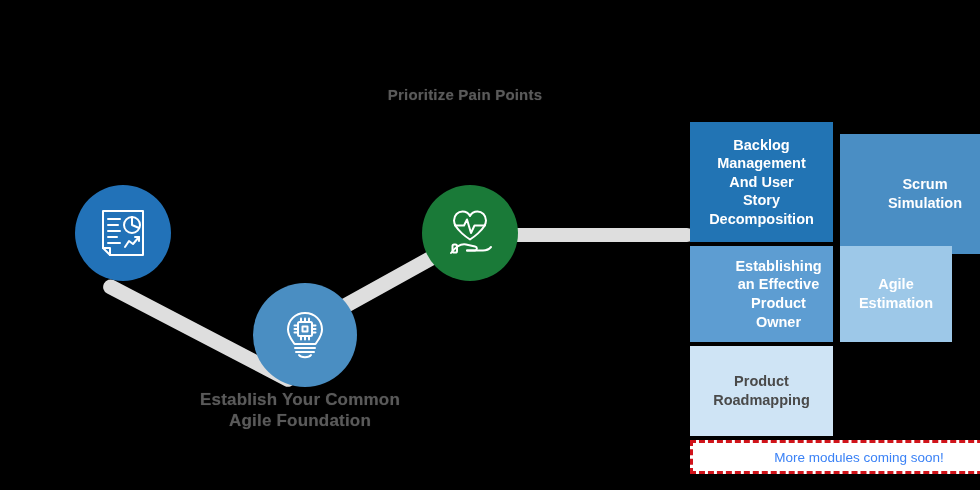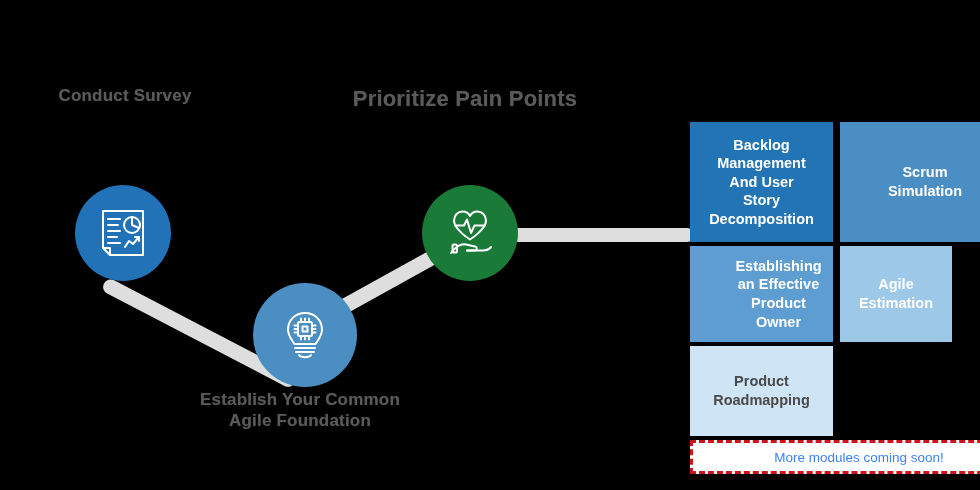--- a/index.html
+++ b/index.html
@@ -11,21 +11,21 @@
     position:absolute;
     color:#5a5a5a;
     font-weight:bold;
     text-align:center;
     line-height:1.22;
     letter-spacing:.2px;
     white-space:pre-line;
     text-shadow:0 0 1px rgba(90,90,90,.55);
   }
   #h-survey{left:20px;top:86px;width:210px;font-size:17px;}
-  #h-pain{left:350px;top:86px;width:230px;font-size:22px;}
+  #h-pain{left:350px;top:86px;width:230px;font-size:15px;}
   #h-found{left:160px;top:390px;width:280px;font-size:17px;}
   #h-modules{left:680px;top:6px;width:300px;font-size:16px;}
 
   
   .connector{position:absolute;background:#dedede;border-radius:9px;}
   #conn-1{left:104px;top:276px;width:215px;height:15px;
           transform-origin:0 50%;transform:rotate(27.5deg);}
   #conn-2{left:288px;top:330px;width:205px;height:15px;
           transform-origin:0 50%;transform:rotate(-29deg);}
   #conn-3{left:508px;top:228px;width:186px;height:14px;}
@@ -44,21 +44,21 @@
     display:flex;align-items:center;justify-content:center;
     text-align:center;
     font-weight:bold;
     font-size:14.5px;
     line-height:1.28;
     padding:4px 6px;
     box-sizing:border-box;
     white-space:pre-line;
   }
   #tile-backlog{left:0;top:0;width:143px;height:120px;background:#2274b4;color:#fff;}
-  #tile-scrum{left:150px;top:0;width:140px;height:120px;background:#4a8ec4;color:#fff;padding-left:36px;}
+  #tile-scrum{left:150px;top:12px;width:140px;height:120px;background:#4a8ec4;color:#fff;padding-left:36px;}
   #tile-po{left:0;top:124px;width:143px;height:96px;background:#5d9dd2;color:#fff;padding-left:40px;}
   #tile-est{left:150px;top:124px;width:112px;height:96px;background:#9dc8e8;color:#fff;}
   #tile-road{left:0;top:224px;width:143px;height:90px;background:#cfe4f5;color:#4a4a4a;}
 
   #banner{
     position:absolute;left:0;top:318px;width:338px;height:34px;
     background:#fff;
     border:3px dashed #d0131a;
     box-sizing:border-box;
     display:flex;align-items:center;justify-content:center;
@@ -69,21 +69,20 @@
 </style>
 </head>
 <body>
 
 <div id="stage">
 
   <div class="connector" id="conn-1"></div>
   <div class="connector" id="conn-2"></div>
   <div class="connector" id="conn-3"></div>
 
-  <div class="heading" id="h-survey">Conduct Survey</div>
 
   <div class="heading" id="h-pain">Prioritize Pain Points</div>
 
   <div class="heading" id="h-found">Establish Your Common
 Agile Foundation</div>
 
 
   <div class="node" id="node-survey">
     <span>
       <svg width="52" height="52" viewBox="0 0 52 52" fill="none" stroke="#ffffff" stroke-width="2" stroke-linecap="round" stroke-linejoin="round">

